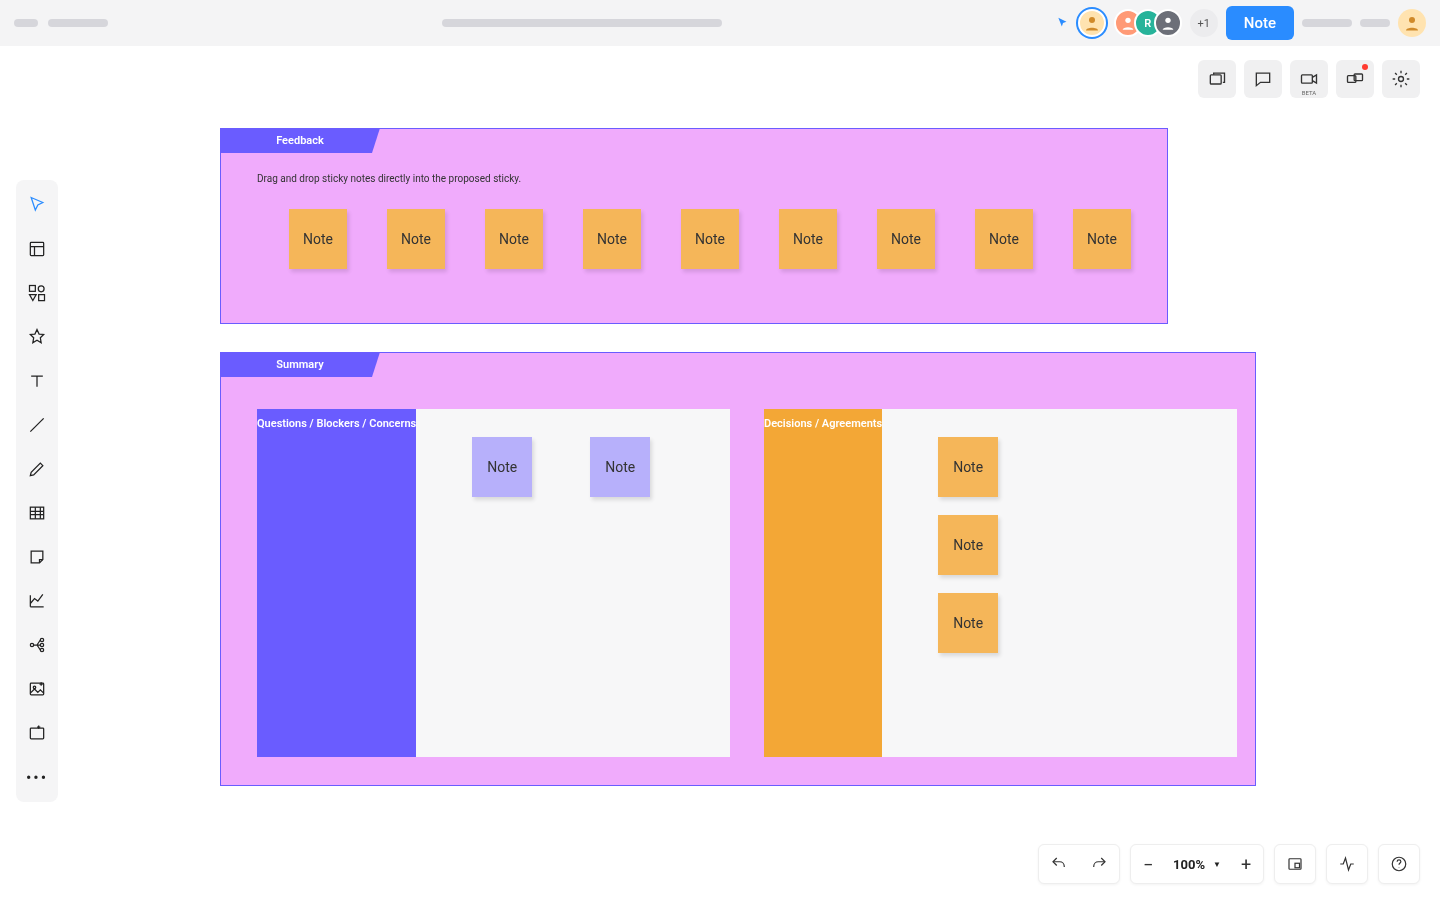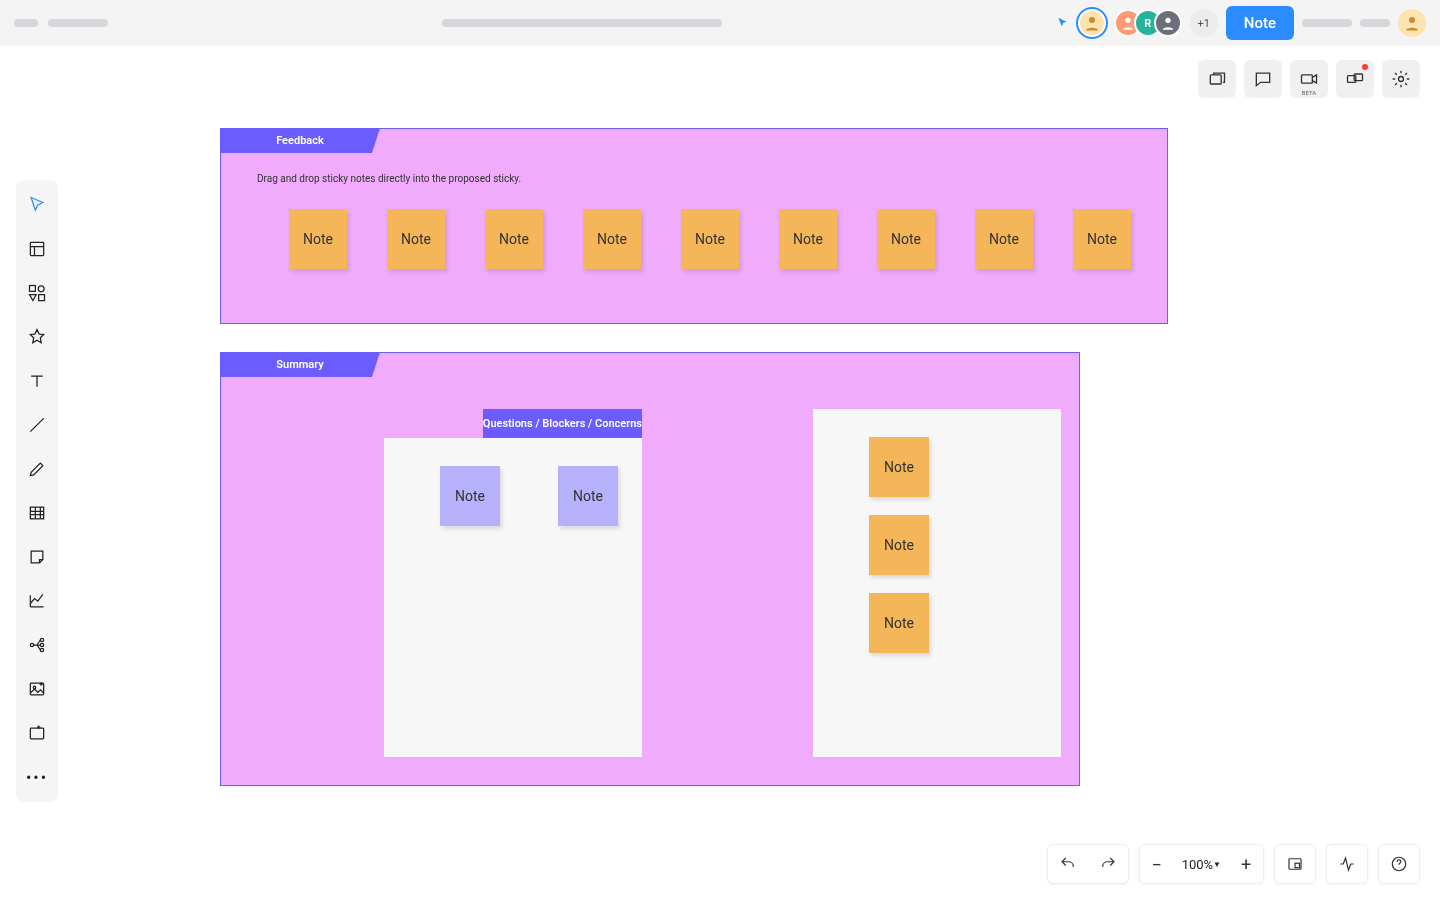--- a/index.html
+++ b/index.html
@@ -64,36 +64,36 @@
 
   
   .frame.feedback{left:220px;top:82px;width:948px;height:196px;}
   .feedback-instr{position:absolute;top:44px;left:36px;font-size:10px;color:#333;}
   .note-row{position:absolute;top:80px;left:36px;right:36px;display:flex;justify-content:space-between;}
   .note{width:58px;height:60px;background:var(--orange-note);display:flex;align-items:center;justify-content:center;font-size:14px;color:#333;box-shadow:2px 3px 4px rgba(0,0,0,.12);margin-left:32px;}
   .note.lilac{background:var(--lilac);}
   .note.big{width:60px;height:60px;}
 
   
-  .frame.summary{left:220px;top:306px;width:860px;height:434px;}
+  .frame.summary{left:220px;top:306px;width:1036px;height:434px;}
   .cols{position:absolute;top:56px;left:36px;right:18px;bottom:28px;display:flex;gap:34px;}
-  .col{flex:1;display:flex;flex-direction:column;align-items:flex-end;}
+  .col{flex:1;display:flex;flex-direction:row;}
   .col-head{color:#fff;font-size:11px;font-weight:600;text-align:center;padding:8px 0;}
   .col-head.purple{background:var(--purple);}
   .col-head.orange{background:var(--orange);}
   .col-body{flex:1;background:var(--panel);padding:28px 24px;}
   .col-body .note-wrap{display:flex;gap:26px;flex-wrap:wrap;}
 
   
   .bottombar{position:absolute;bottom:16px;right:20px;display:flex;gap:10px;align-items:center;}
   .bb-group{background:#fff;border:1px solid #eee;border-radius:6px;height:40px;display:flex;align-items:center;box-shadow:0 1px 3px rgba(0,0,0,.05);}
   .bb-btn{width:40px;height:40px;display:flex;align-items:center;justify-content:center;cursor:pointer;}
   .bb-btn svg{width:18px;height:18px;stroke:#333;stroke-width:1.6;fill:none;}
   .zoom-box{display:flex;align-items:center;gap:4px;}
-  .zoom-lbl{font-size:13px;color:#222;padding:0 4px;display:flex;align-items:center;gap:0;}
+  .zoom-lbl{font-size:13px;color:#222;padding:0 4px;display:flex;align-items:center;gap:8px;font-weight:bold;}
   .zoom-lbl .caret{font-size:8px;}
   .zoom-btn{width:34px;height:40px;display:flex;align-items:center;justify-content:center;font-size:18px;color:#333;cursor:pointer;}
 
 </style>
 </head>
 <body>
 
 <div class="topbar">
   <div class="tb-left">
     <div class="tb-pill sm"></div>
@@ -284,20 +284,21 @@
       <div class="col">
         <div class="col-head purple">Questions / Blockers / Concerns</div>
         <div class="col-body">
           <div class="note-wrap">
             <div class="note lilac big">Note</div>
             <div class="note lilac big">Note</div>
           </div>
         </div>
       </div>
       <div class="col">
+        <div class="col-head orange">Decisions / Agreements</div>
         <div class="col-body">
           <div class="note-wrap" style="width:200px;gap:18px;">
             <div class="note big">Note</div>
             <div class="note big">Note</div>
             <div class="note big">Note</div>
           </div>
         </div>
       </div>
     </div>
   </div>

